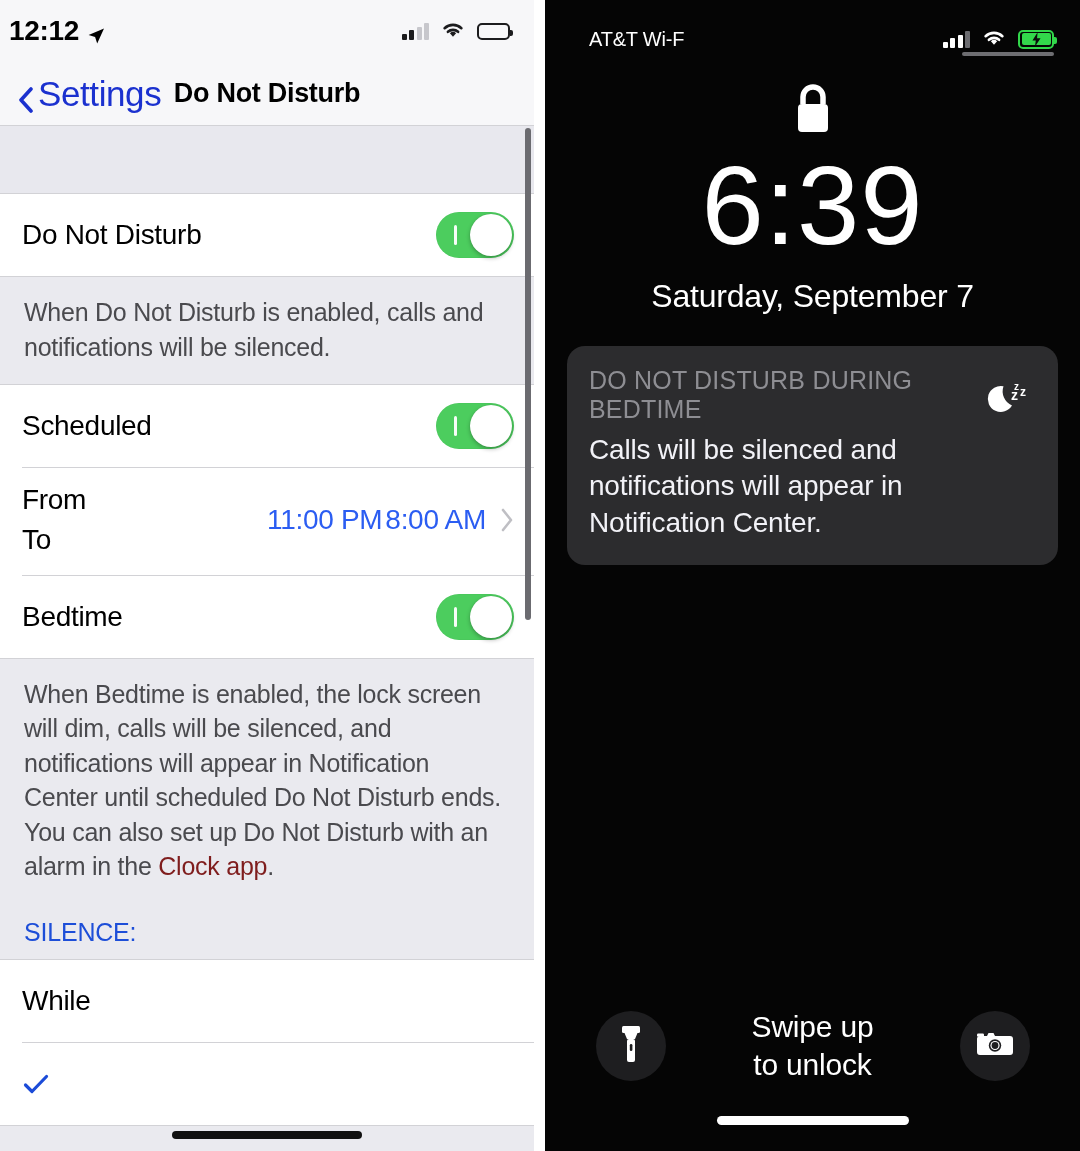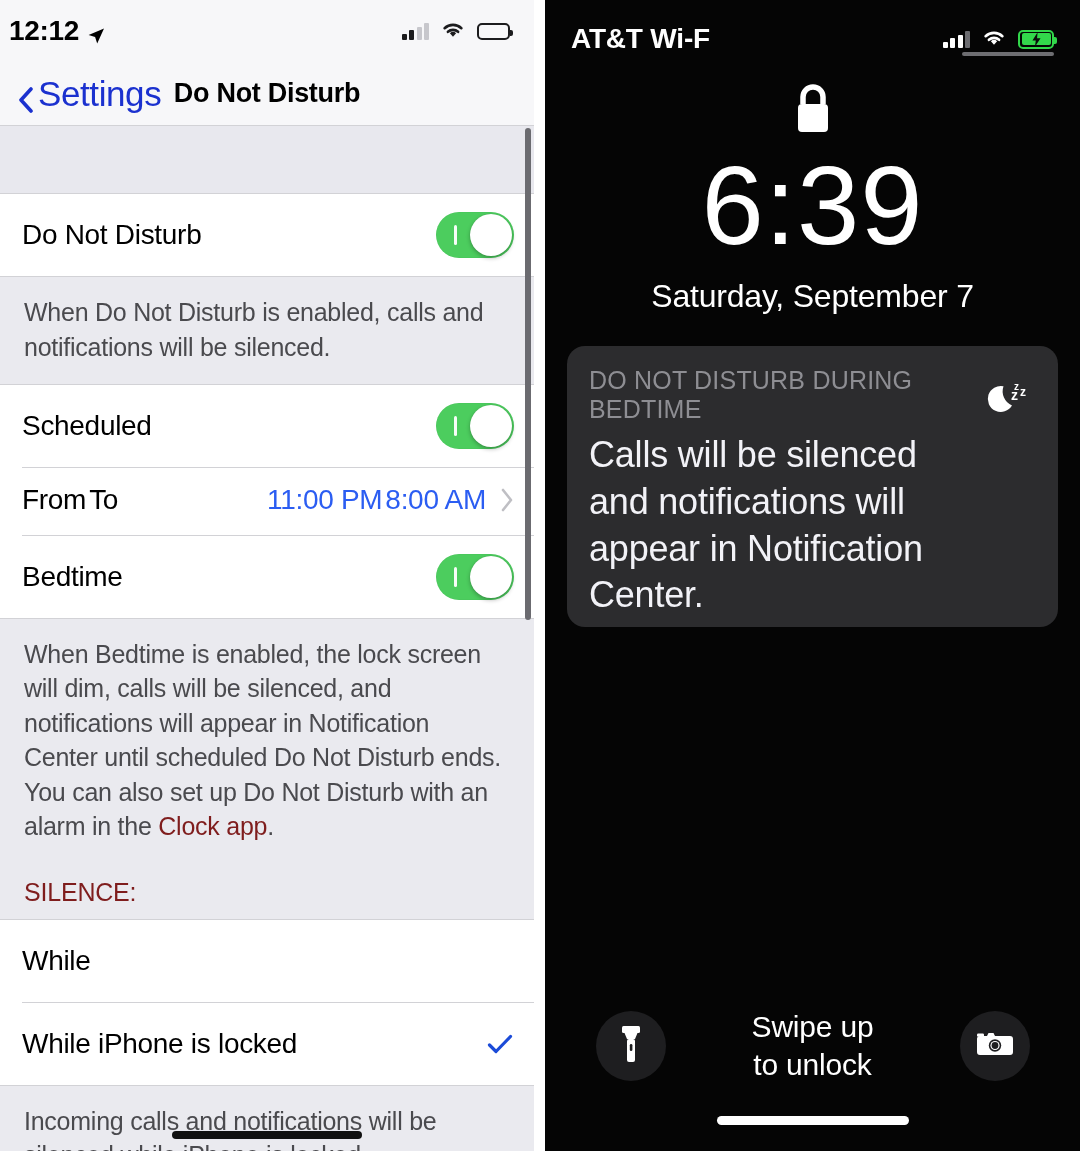--- a/index.html
+++ b/index.html
@@ -104,29 +104,29 @@
   }
 
   
   .footnote {
     background: #eaeaef; padding: 18px 26px 20px 24px;
     font-size: 25px; line-height: 1.38; color: #4a4a4e; letter-spacing: -0.25px;
   }
   .footnote a { color: #7f1d1d; text-decoration: none; }
   .group-header {
     background: #eaeaef; padding: 14px 24px 12px 24px;
-    font-size: 25px; color: #7f1d1d; letter-spacing: -0.2px;
+    font-size: 25px; color: #1d4ed8; letter-spacing: -0.2px;
   }
 
   
   .fromto-row {
     background: #fff; padding: 14px 20px 16px 22px;
     display: flex; align-items: center; justify-content: space-between;
   }
-  .fromto-left { display: flex; flex-direction: row; gap: 3px; }
+  .fromto-left { display: flex; flex-direction: column; gap: 3px; }
   .fromto-right { display: flex; flex-direction: row; gap: 3px; align-items: flex-end; }
   .ft-key { font-size: 28px; color: #000; letter-spacing: -0.3px; line-height: 1.32; }
   .ft-val { font-size: 28px; color: #2b5df2; letter-spacing: -0.3px; line-height: 1.32; }
   .chevron-right { width: 14px; height: 26px; margin-left: 14px; flex: 0 0 14px; }
 
   .checkmark { width: 28px; height: 28px; flex: 0 0 28px; }
 
   
   .l-scrollbar {
     position: absolute; top: 2px; right: 3px;
@@ -143,22 +143,22 @@
   
   .phone-right {
     position: relative; width: 535px; height: 1151px;
     background: #050505; overflow: hidden; flex: 0 0 535px;
   }
   .r-statusbar {
     height: 64px; display: flex; align-items: center;
     justify-content: space-between; padding: 14px 26px 0 26px; position: relative;
   }
   .r-carrier {
-    font-size: 28px; color: #fff; letter-spacing: -0.2px; font-weight: 700;
-    white-space: nowrap; overflow: hidden;
+    font-size: 20px; color: #fff; letter-spacing: -0.2px; font-weight: 400;
+    white-space: nowrap; overflow: hidden; margin-left: 18px;
   }
   .r-status-icons { display: flex; align-items: center; gap: 11px; }
   .bars-w i { background: #6c6c70; }
   .bars-w i.on { background: #ffffff; }
   .battery-green {
     width: 36px; height: 19px; border: 2px solid #32d74b;
     border-radius: 5px; position: relative; padding: 1.5px;
   }
   .battery-green::after {
     content: ""; position: absolute; right: -5px; top: 5px;
@@ -180,29 +180,29 @@
     line-height: 1.0; margin-top: 10px;
     font-family: "Liberation Sans", sans-serif;
   }
   .r-date {
     text-align: center; color: #fff; font-size: 32px;
     font-weight: 400; letter-spacing: -0.2px; margin-top: 16px;
   }
 
   .notif-card {
     margin: 31px 22px 0 22px; background: #2c2c2e;
-    border-radius: 18px; padding: 20px 22px 8px 22px;
+    border-radius: 18px; padding: 20px 22px 24px 22px;
     display: flex; align-items: flex-start; justify-content: space-between; gap: 14px;
   }
   .notif-title {
     font-size: 25px; color: #8e8e93; letter-spacing: 0.2px;
     margin-bottom: 8px;
   }
   .notif-body {
-    font-size: 36px; color: #f2f2f7; line-height: 1.30; letter-spacing: -0.2px;
+    font-size: 28px; color: #f2f2f7; line-height: 1.30; letter-spacing: -0.2px;
   }
   .notif-icon { flex: 0 0 54px; margin-top: 8px; }
 
   .r-bottom {
     position: absolute; bottom: 0; left: 0; right: 0;
     padding-bottom: 26px;
   }
   .r-actions {
     display: flex; align-items: center; justify-content: center; gap: 52px;
     padding: 0 42px;
@@ -329,21 +329,20 @@
 
       <div class="group-header">SILENCE:</div>
       <div class="sep-full"></div>
 
       <div class="group">
         <div class="row">
           <span class="row-label">While</span>
         </div>
         <div class="sep"></div>
         <div class="row">
-          <span class="row-label">While iPhone is locked</span>
           <span class="checkmark">
             <svg viewBox="0 0 28 28" width="28" height="28">
                 <path d="M3.5 15 L10 21.5 L24.5 6.5" stroke="#1b4bd8" stroke-width="3.2" fill="none" stroke-linecap="round" stroke-linejoin="round"></path>
               </svg>
           </span>
         </div>
       </div>
       <div class="sep-full"></div>
 
       <div class="footnote">Incoming calls and notifications will be silenced while iPhone is locked.</div>

